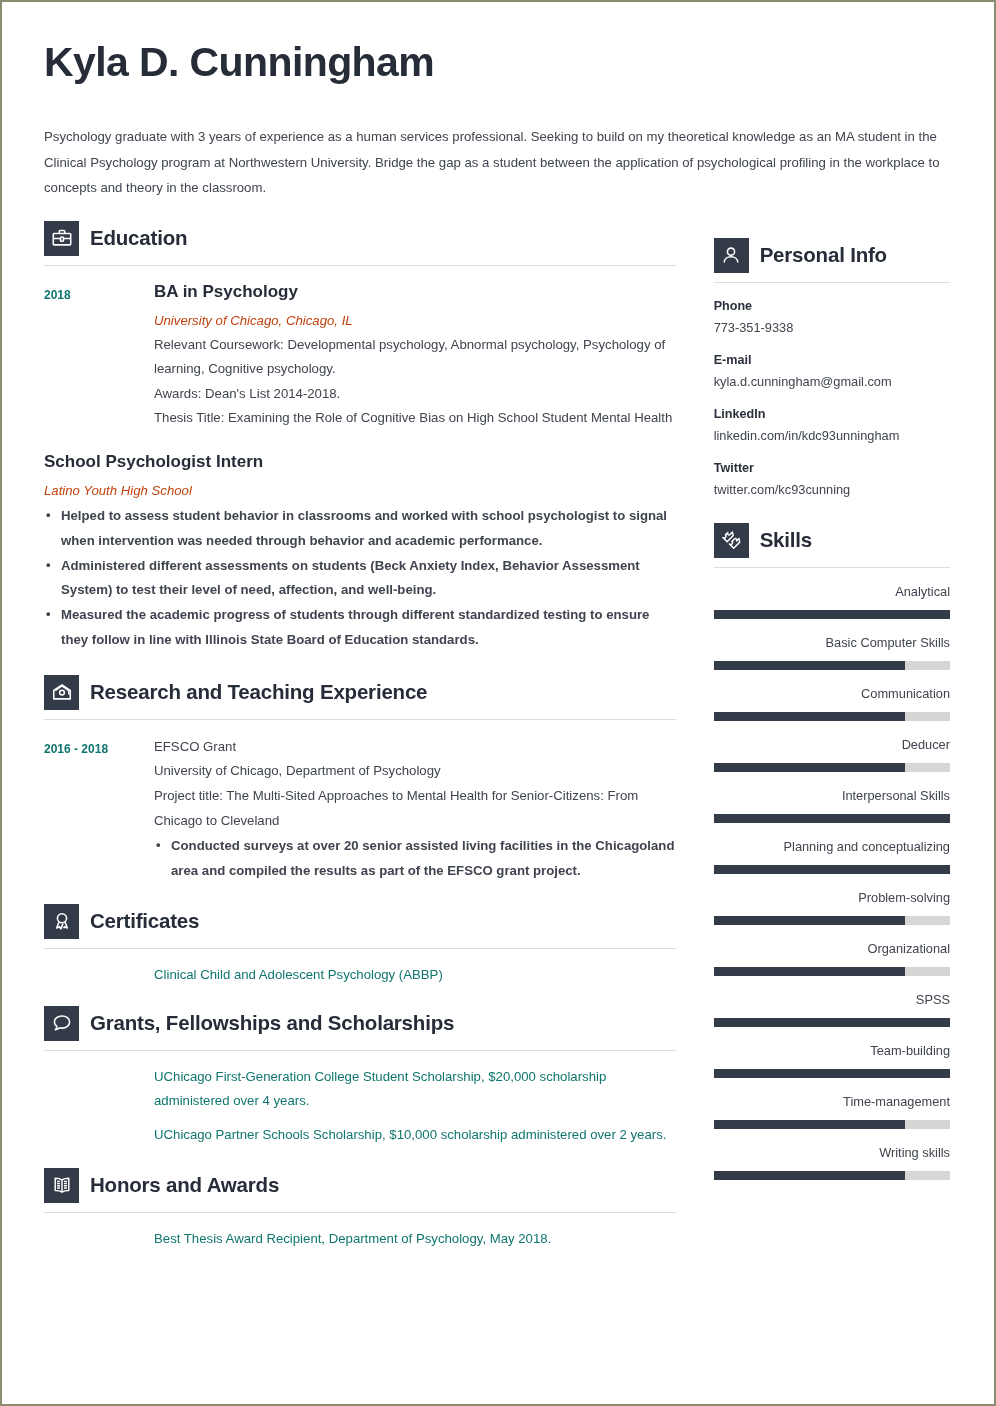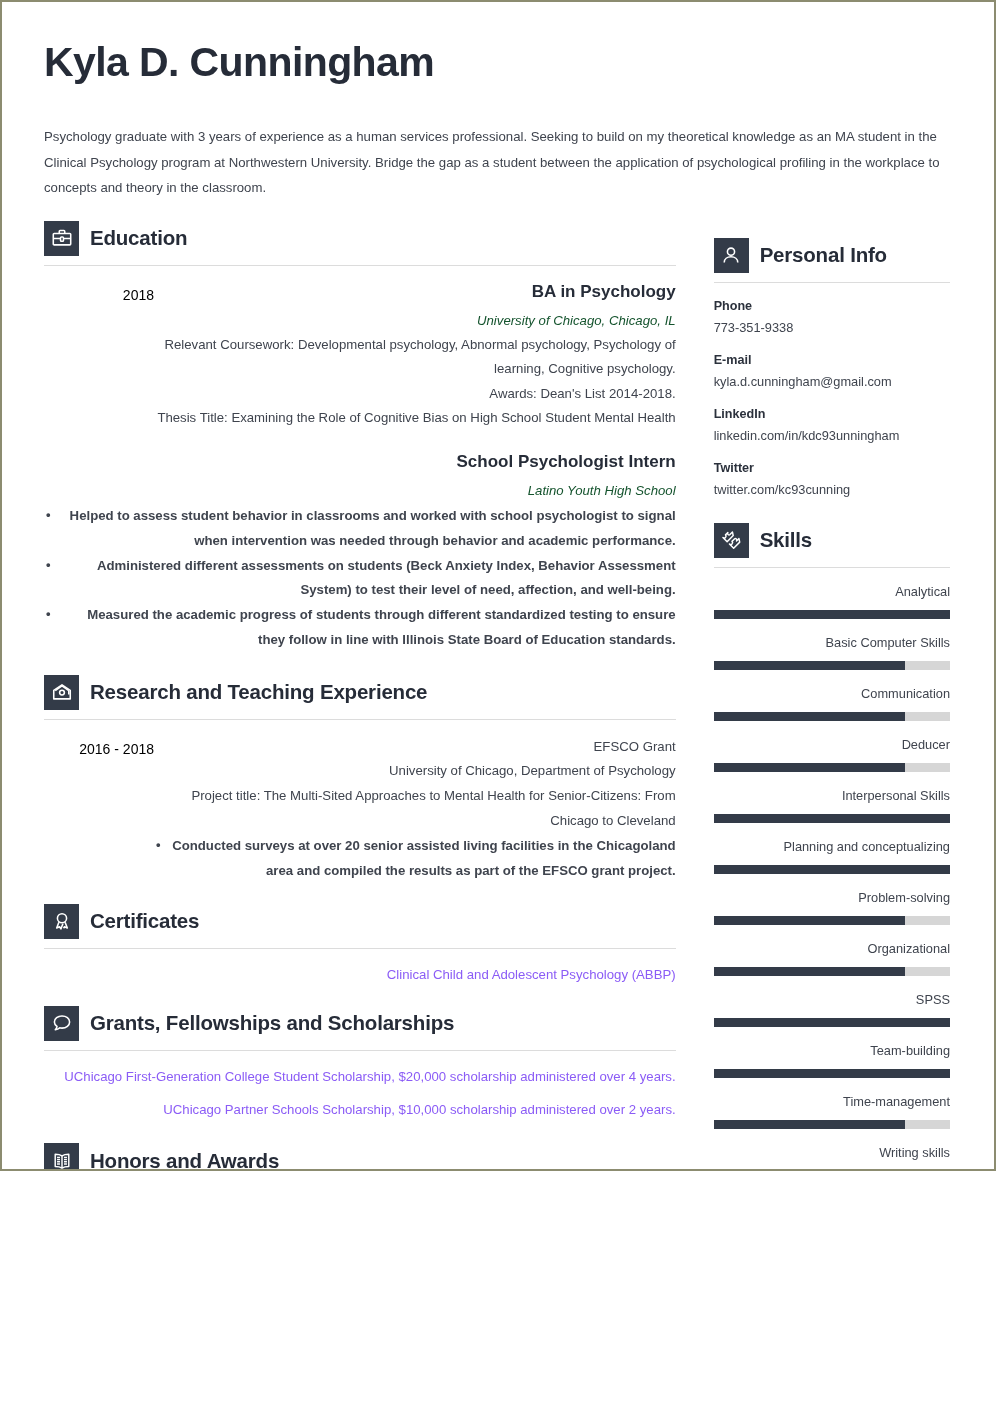--- a/index.html
+++ b/index.html
@@ -7,21 +7,21 @@
   html, body {
     width: 996px;
     height: 1406px;
     background: #ffffff;
     font-family: "Liberation Sans", sans-serif;
   }
 
   .page {
     position: relative;
     width: 996px;
-    height: 1171px;
+    height: 1406px;
     background: #ffffff;
     border: 2px solid #8c8c70;
     padding: 0;
     overflow: hidden;
   }
 
   .inner {
     position: absolute;
     left: 0; top: 0;
     width: 992px;
@@ -46,21 +46,21 @@
     line-height: 25.5px;
     color: #3f444e;
     text-align: left;
   }
 
   
   .columns {
     display: flex;
     margin-top: 20px;
   }
-  .col-left  { width: 636px; text-align: right; }
+  .col-left  { width: 636px; }
   .col-right { width: 238px; margin-left: 38px; }
 
   
   .sec-head {
     display: flex;
     align-items: center;
     gap: 11px;
     margin-bottom: 0px;
   }
   .sec-icon {
@@ -83,38 +83,38 @@
   }
 
   
   .entry {
     display: flex;
     margin-top: 15px;
   }
   .entry-date {
     width: 110px;
     flex: 0 0 110px;
-    font-size: 14px;
-    font-weight: normal;
-    color: #000000;
+    font-size: 12px;
+    font-weight: bold;
+    color: #0f766e;
     line-height: 20px;
     padding-top: 4px;
   }
   .entry-body { flex: 1 1 auto; }
   .entry-title {
     font-size: 17px;
     font-weight: bold;
     color: #262c38;
     line-height: 22px;
     margin-bottom: 6px;
   }
   .entry-sub {
     font-size: 13.2px;
     font-style: italic;
-    color: #14532d;
+    color: #c2410c;
     line-height: 24px;
   }
   .entry-line {
     font-size: 13.2px;
     color: #3f444e;
     line-height: 24.6px;
   }
   ul.bullets {
     list-style: none;
     margin: 1px 0 0 0;
@@ -133,22 +133,23 @@
     content: "\2022";
     position: absolute;
     left: 2px;
     top: -1px;
     color: #3f444e;
     font-size: 13px;
   }
 
   
   .plain-entry {
+    margin-left: 110px;
     font-size: 13.2px;
-    color: #8b5cf6;
+    color: #0f766e;
     line-height: 24.8px;
     margin-top: 14px;
   }
 
   .sec-block { margin-top: 18px; }
   .sec-block.first { margin-top: 0; }
 
   
   .side-block { margin-top: 17px; }
   .side-block.second { margin-top: 24px; text-align: right; }

